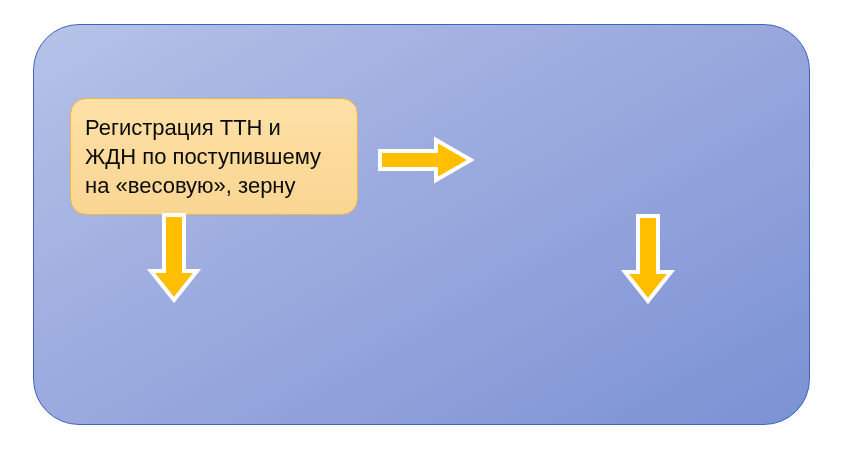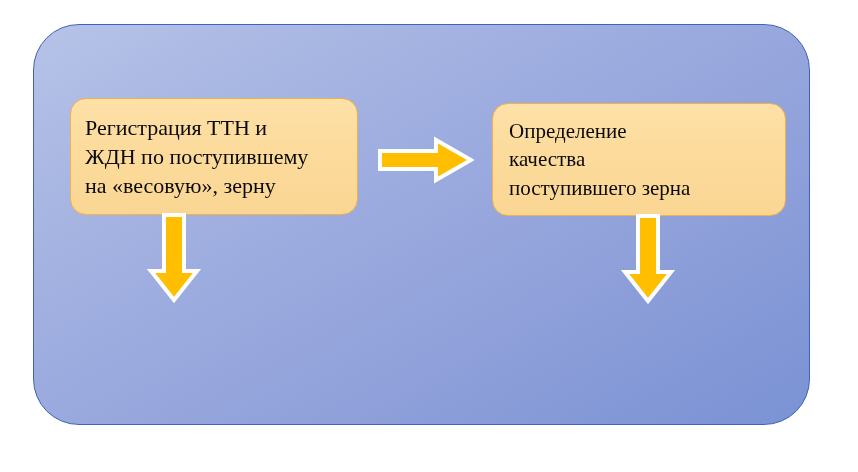--- a/index.html
+++ b/index.html
@@ -41,21 +41,21 @@
   }
 
   
   .pbox {
     position: absolute;
     box-sizing: border-box;
     background: linear-gradient(180deg, #fee1a8 0%, #fcdb9c 45%, #fad693 100%);
     border: 1.2px solid #f0b24a;
     border-radius: 16px;
     color: #0a0a0a;
-    font-family: Liberation Serif, serif;
+    font-family: Liberation Sans, sans-serif;
     display: flex;
     align-items: center;
     box-shadow: 0 0 0 0 rgba(0,0,0,0);
   }
   .pbox .ptext {
     display: block;
     width: 100%;
     white-space: pre-line;
   }
 
@@ -105,25 +105,20 @@
 <div id="diagram-root">
 
   <div class="panel"></div>
 
   <div class="pbox" id="box-registration">
     <span class="ptext">Регистрация ТТН и
 ЖДН по поступившему
 на «весовую», зерну</span>
   </div>
 
-  <div class="pbox" id="box-quality">
-    <span class="ptext">Определение
-качества
-поступившего зерна</span>
-  </div>
 
 
   <div class="arrow" id="arrow-reg-to-quality">
     <svg width="96" height="48" viewBox="0 0 96 48">
       <path d="M2 15 L58 15 L58 4 L93 24 L58 44 L58 33 L2 33 Z" fill="#ffbf00" stroke="#ffffff" stroke-width="4" stroke-linejoin="miter"></path>
     </svg>
   </div>
 
   <div class="arrow" id="arrow-reg-to-reflection">
     <svg width="56" height="90" viewBox="0 0 56 90">

